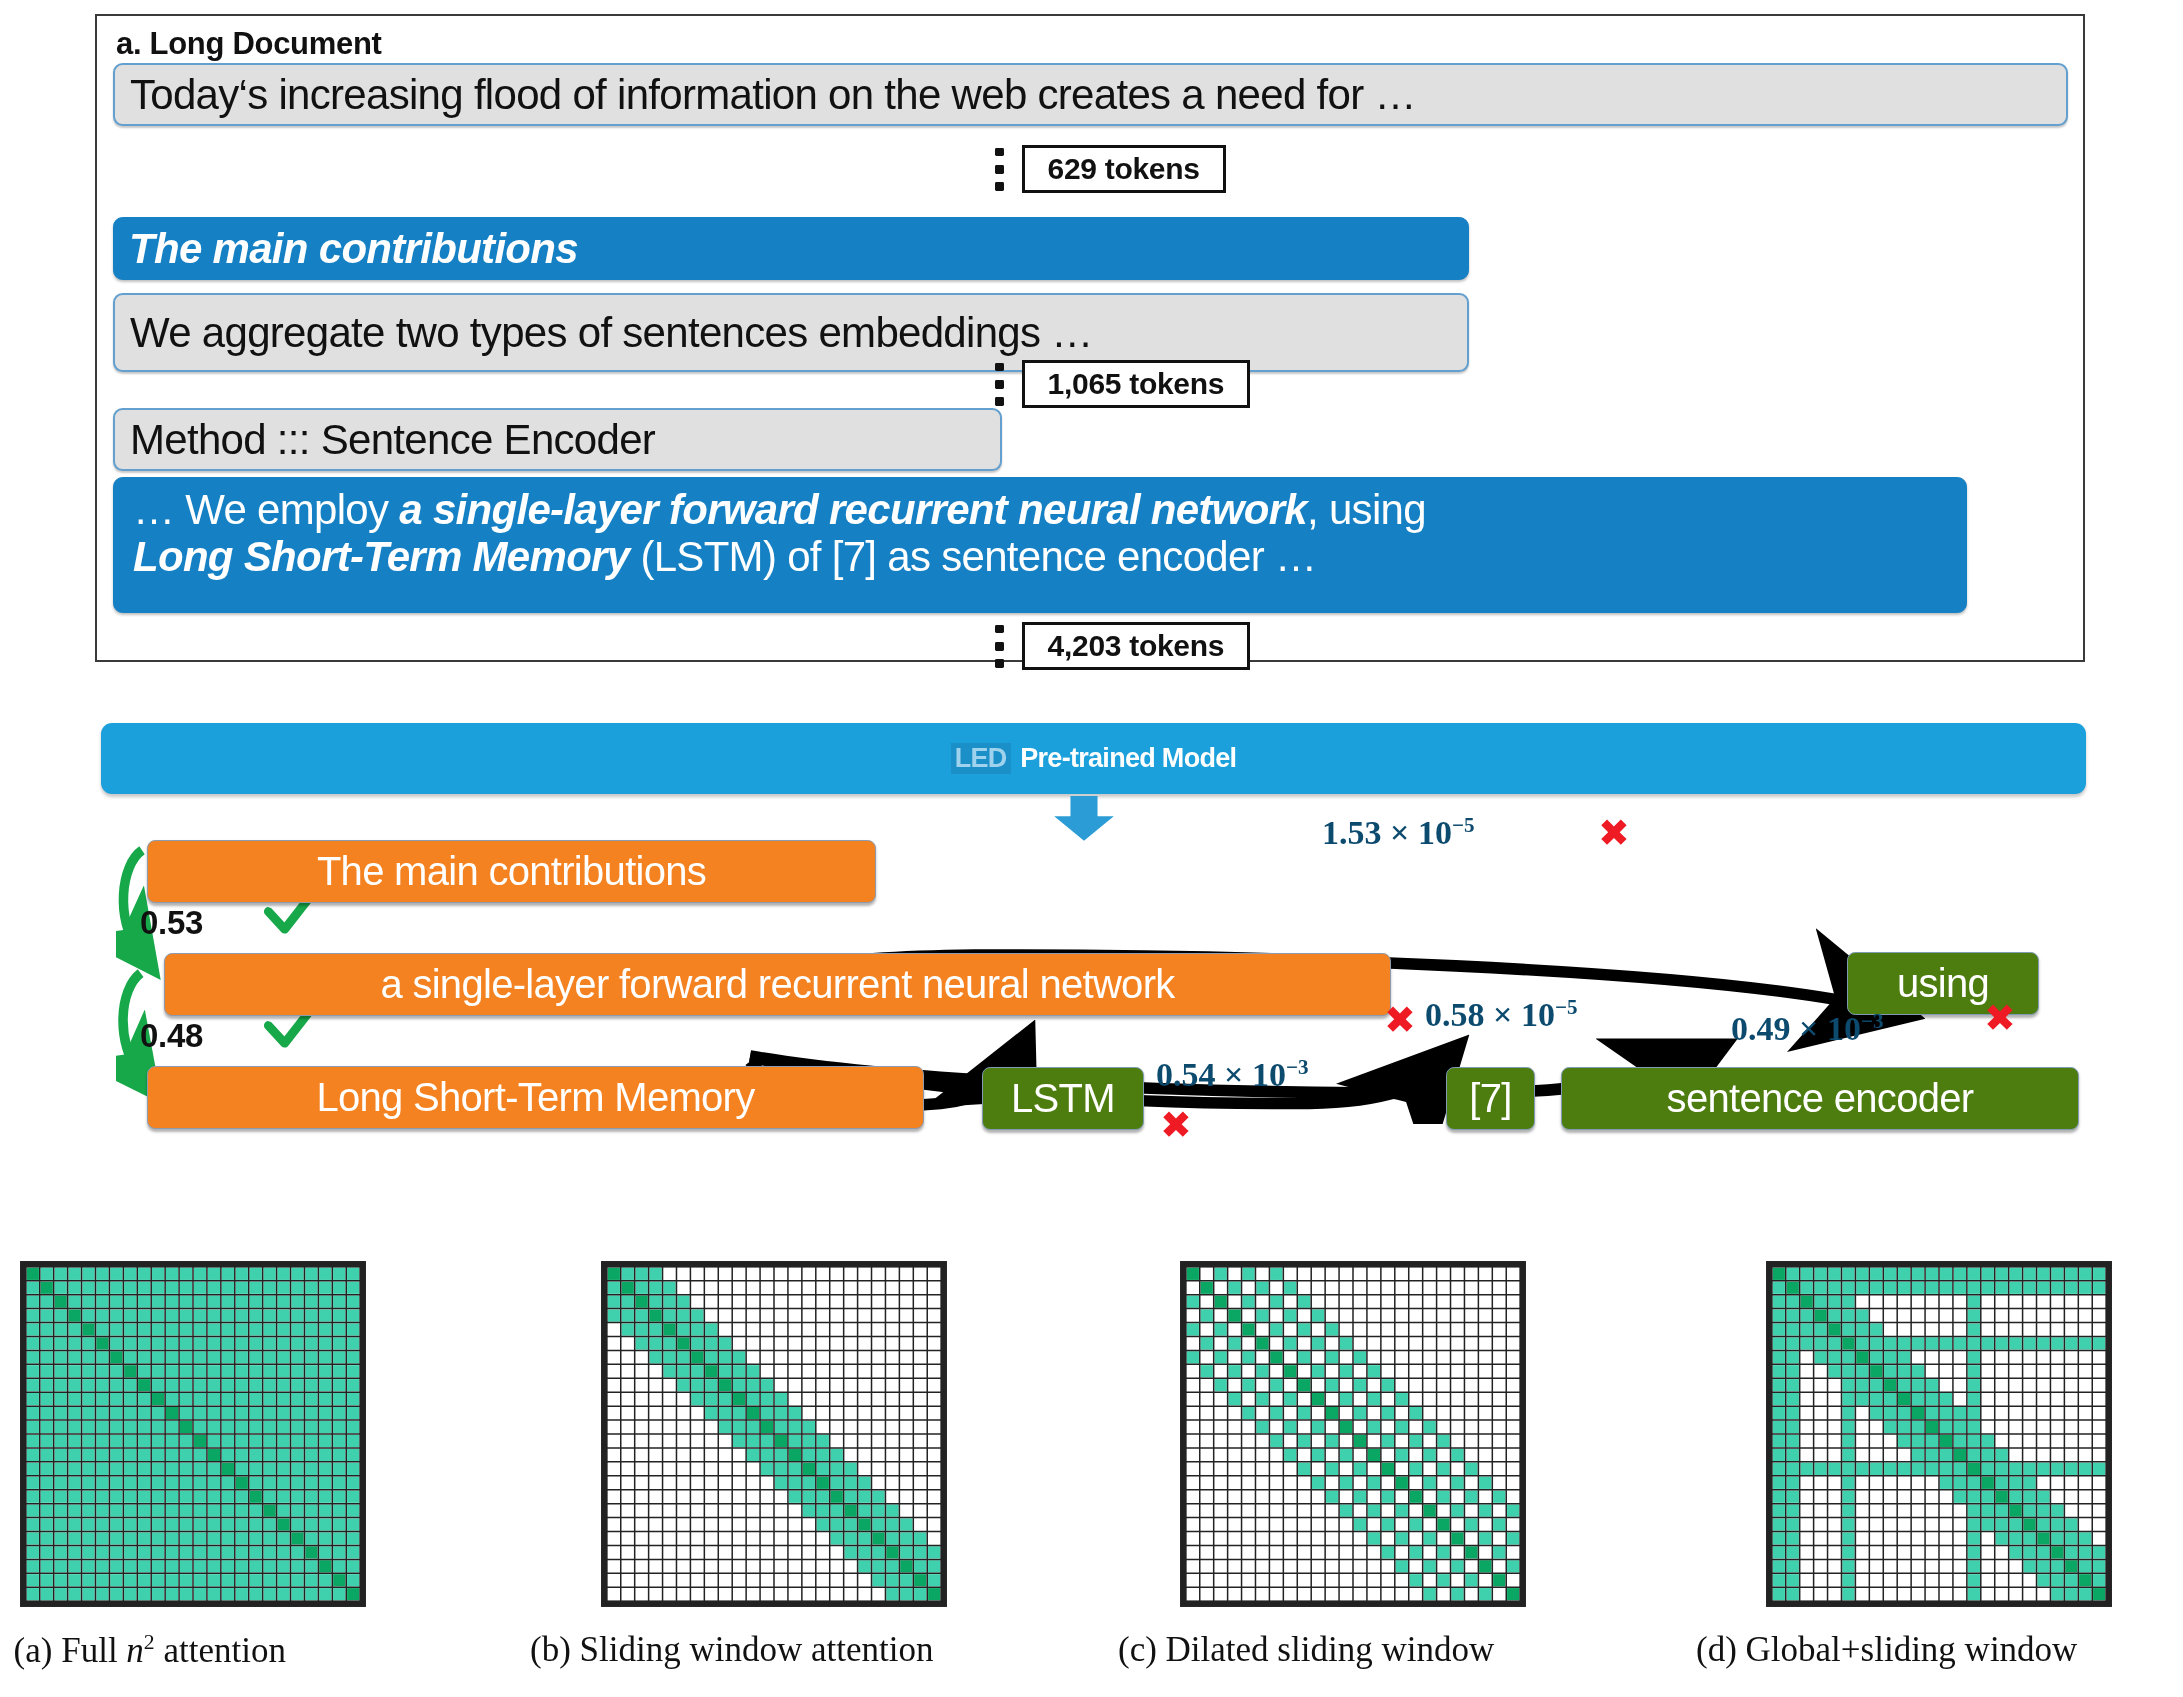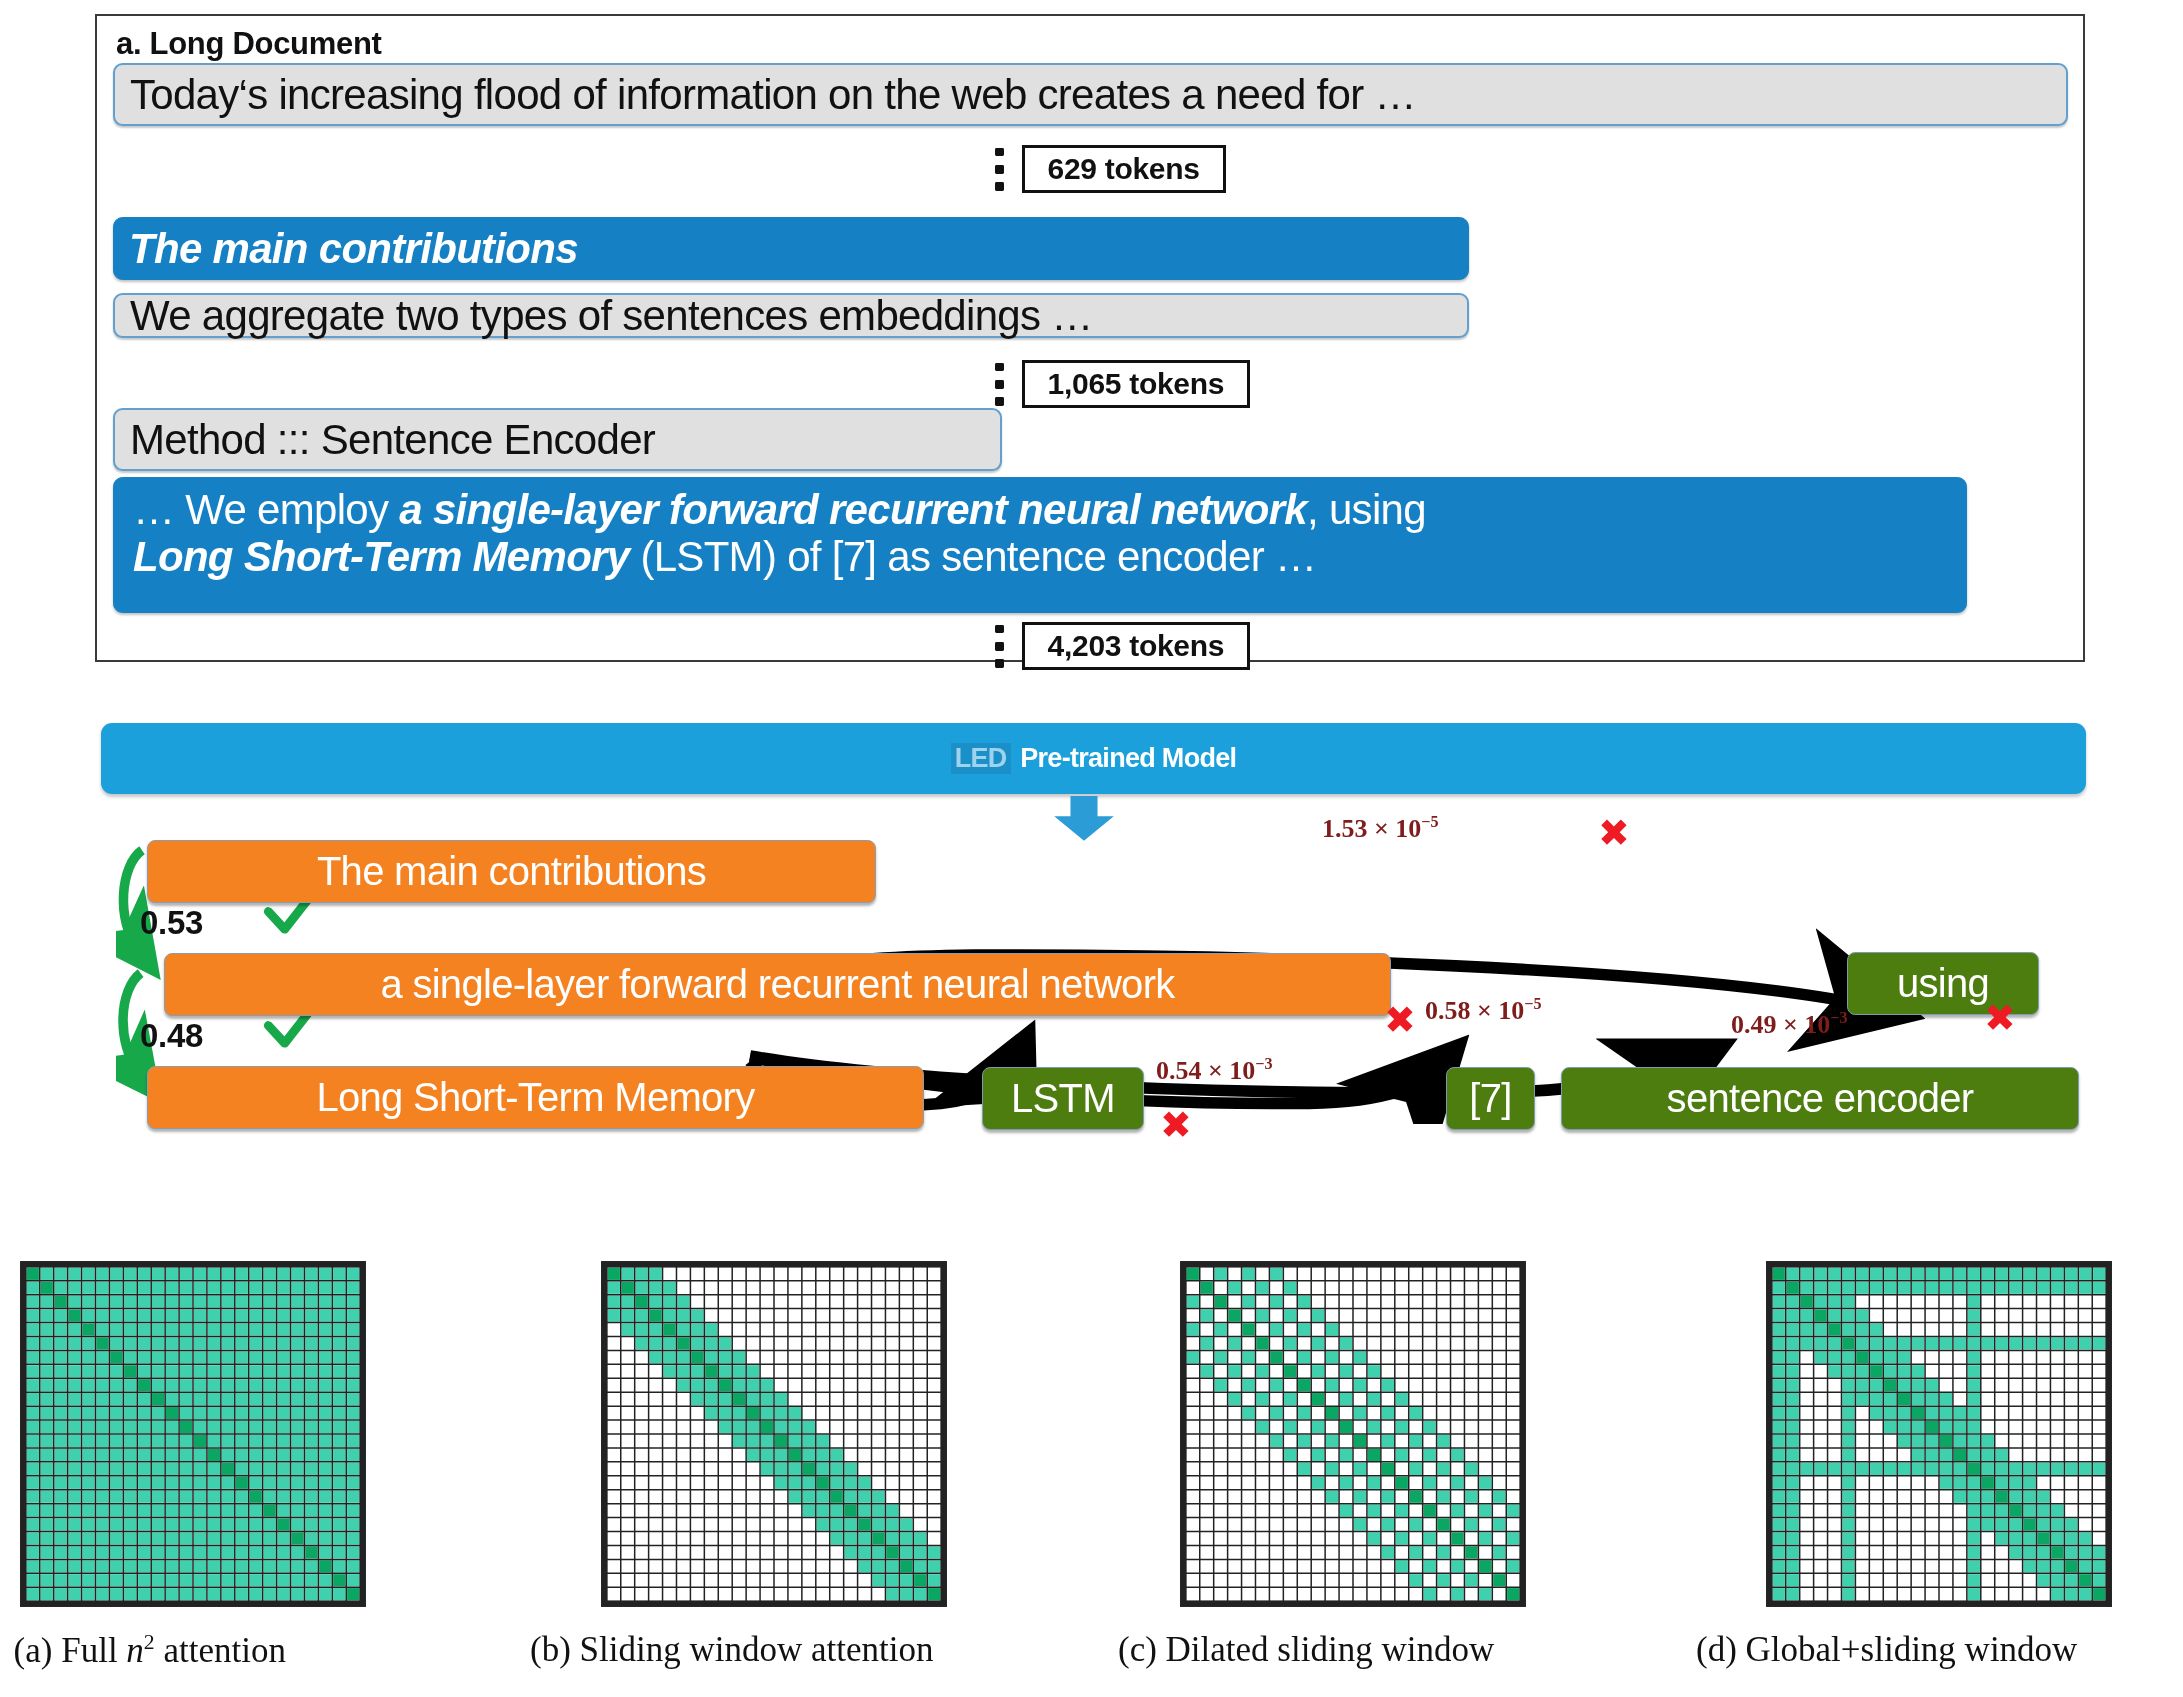--- a/index.html
+++ b/index.html
@@ -33,21 +33,21 @@
   #led-bar .led{color:#9fd2ec;background:#1b8fc7;padding:0 4.1px;}
 
   
   .node{box-sizing:border-box;border-radius:8.2px;display:flex;align-items:center;justify-content:center;
         color:#fff;font-size:40px;letter-spacing:-0.7px;white-space:nowrap;
         box-shadow:0 2.7px 2.7px rgba(0,0,0,.3);}
   .node.orange{background:#f58220;border:1.4px solid #8c9bb0;}
   .node.cyan{background:#4d7c0f;border:1.4px solid #7e9db3;}
 
   .scorelbl{font-size:33px;font-weight:bold;color:#111;letter-spacing:-0.3px;}
-  .sci{font-family:"Liberation Serif",serif;font-size:26px;color:#7f1d1d;white-space:nowrap;font-weight:bold;}
+  .sci{font-family:"Liberation Serif",serif;font-size:34px;color:#0c4a6e;white-space:nowrap;font-weight:bold;}
   .sci sup{font-size:0.62em;vertical-align:super;}
   .xmark{color:#ee1b24;font-size:38px;font-weight:bold;line-height:1;font-family:"DejaVu Sans",sans-serif;}
 
   
   .matwrap{position:absolute;}
   .matcap{position:absolute;font-family:"Liberation Serif",serif;font-size:35px;color:#111;white-space:nowrap;}
   .matcap i{font-style:italic;}
   .matcap sup{font-size:.62em;vertical-align:super;}
   svg{display:block;}
 </style>
@@ -67,21 +67,21 @@
       <i></i>
       <i></i>
     </span>
   <span class="tokbox">629 tokens</span>
 </div>
 
 <div class="abs sent blue" style="left:113px;top:217px;width:1356px;height:63px;">
   <span style="font-weight:bold;font-style:italic;">The main contributions</span>
 </div>
 
-<div class="abs sent grey" style="left:113px;top:293px;width:1356px;height:45px;">
+<div class="abs sent grey" style="left:113px;top:293px;width:1356px;height:79px;">
   <span>We aggregate two types of sentences embeddings …</span>
 </div>
 
 <div class="abs tokrow" style="left:995px;top:360px;">
   <span class="vdots">
       <i></i>
       <i></i>
       <i></i>
     </span>
   <span class="tokbox">1,065 tokens</span>

